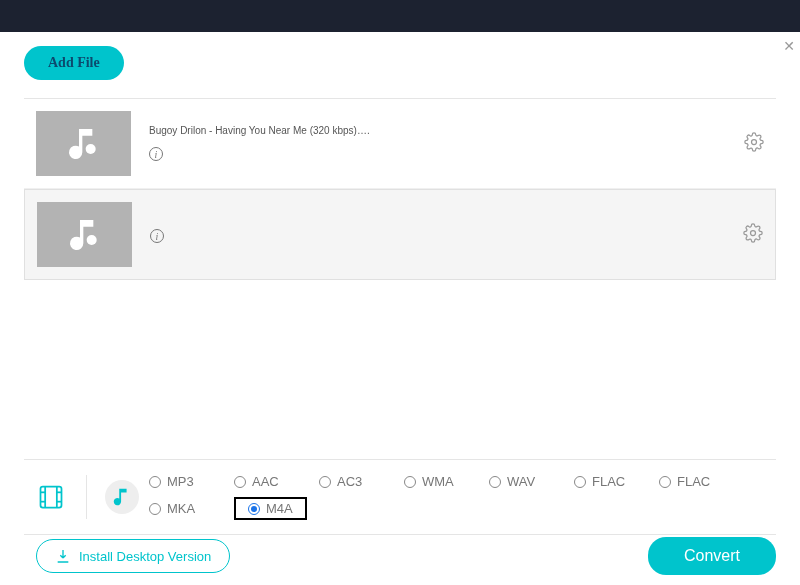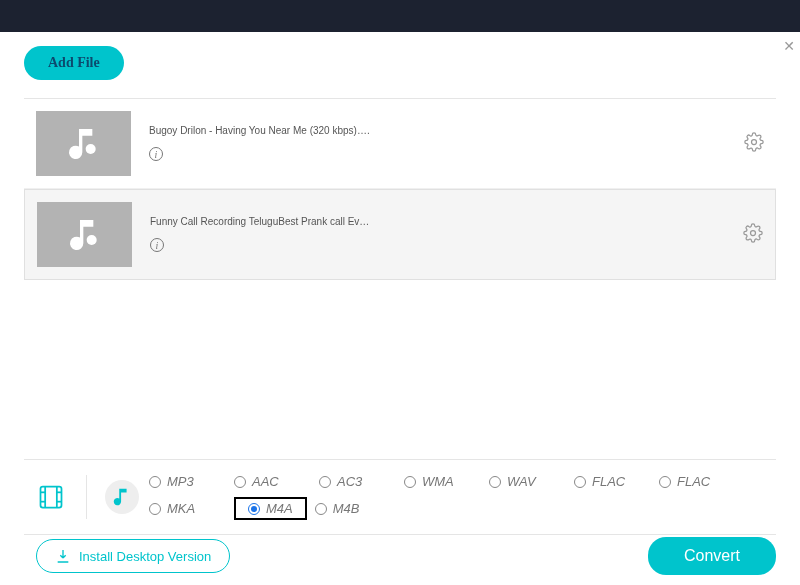--- a/index.html
+++ b/index.html
@@ -17,21 +17,21 @@
 .file-title { color: #555; font-size: 10px; margin-bottom: 8px; }
 .info-icon { display: inline-block; width: 14px; height: 14px; border: 1px solid #777; border-radius: 50%; text-align: center; line-height: 13px; font-size: 10px; color: #777; font-style: italic; font-family: serif; }
 .gear { margin-left: auto; color: #999; cursor: pointer; }
 .gear svg { width: 20px; height: 20px; }
 .bottom-panel { position: absolute; bottom: 50px; left: 24px; right: 24px; border-top: 1px solid #e5e5e5; border-bottom: 1px solid #e5e5e5; padding: 10px 0; display: flex; align-items: center; }
 .cat-icon { width: 34px; height: 34px; display: flex; align-items: center; justify-content: center; margin: 0 10px; }
 .cat-icon.film { color: #00c4cc; }
 .cat-icon.music { background: #eee; border-radius: 50%; color: #00c4cc; }
 .divider { width: 1px; height: 44px; background: #e5e5e5; margin: 0 8px; }
 .formats { display: flex; flex-wrap: wrap; flex: 1; }
-.fmt { display: flex; align-items: center; width: 85px; color: #777; font-size: 13px; margin: 4px 0; cursor: pointer; font-style: italic; }
+.fmt { display: flex; align-items: center; width: 85px; color: #777; font-size: 13px; margin: 4px 0; cursor: pointer; }
 .radio { width: 12px; height: 12px; border: 1.5px solid #888; border-radius: 50%; margin-right: 6px; display: inline-flex; align-items: center; justify-content: center; }
 .fmt.sel .radio { border-color: #1a73e8; }
 .fmt.sel .radio::after { content: ''; width: 6px; height: 6px; background: #1a73e8; border-radius: 50%; }
 .fmt.highlight { border: 2px solid #000; padding: 2px 12px; width: auto; margin-right: 8px; }
 .footer { position: absolute; bottom: 10px; left: 36px; right: 24px; display: flex; align-items: center; justify-content: space-between; }
 .install-btn { border: 1px solid #00c4cc; background: #fff; color: #00c4cc; border-radius: 18px; padding: 8px 18px; font-size: 13px; cursor: pointer; display: flex; align-items: center; gap: 8px; }
 .convert-btn { background: #00c4cc; color: #fff; border: none; border-radius: 18px; padding: 10px 36px; font-size: 16px; cursor: pointer; }
 </style>
 </head>
 <body>
@@ -63,21 +63,20 @@
     </div>
 
     <div class="file-item selected">
       <div class="thumb">
         <svg viewBox="0 0 24 24" fill="#fff">
             <path d="M9 3v10.55A4 4 0 1 0 11 17V7h6V3H9z"></path>
             <circle cx="16" cy="15" r="3"></circle>
           </svg>
       </div>
       <div class="file-info">
-        <div class="file-title">Funny Call Recording TeluguBest Prank call Ev…</div>
         <span class="info-icon">i</span>
       </div>
       <span class="gear">
         <svg viewBox="0 0 24 24" fill="none" stroke="#999" stroke-width="1.5">
             <circle cx="12" cy="12" r="3"></circle>
             <path d="M19.4 15a1.65 1.65 0 0 0 .33 1.82l.06.06a2 2 0 1 1-2.83 2.83l-.06-.06a1.65 1.65 0 0 0-1.82-.33 1.65 1.65 0 0 0-1 1.51V21a2 2 0 1 1-4 0v-.09A1.65 1.65 0 0 0 9 19.4a1.65 1.65 0 0 0-1.82.33l-.06.06a2 2 0 1 1-2.83-2.83l.06-.06a1.65 1.65 0 0 0 .33-1.82 1.65 1.65 0 0 0-1.51-1H3a2 2 0 1 1 0-4h.09A1.65 1.65 0 0 0 4.6 9a1.65 1.65 0 0 0-.33-1.82l-.06-.06a2 2 0 1 1 2.83-2.83l.06.06a1.65 1.65 0 0 0 1.82.33H9a1.65 1.65 0 0 0 1-1.51V3a2 2 0 1 1 4 0v.09a1.65 1.65 0 0 0 1 1.51 1.65 1.65 0 0 0 1.82-.33l.06-.06a2 2 0 1 1 2.83 2.83l-.06.06a1.65 1.65 0 0 0-.33 1.82V9a1.65 1.65 0 0 0 1.51 1H21a2 2 0 1 1 0 4h-.09a1.65 1.65 0 0 0-1.51 1z"></path>
           </svg>
       </span>
     </div>
   </div>
@@ -131,24 +130,20 @@
         <span>FLAC</span>
       </div>
     <div class="fmt">
         <span class="radio"></span>
         <span>MKA</span>
       </div>
     <div class="fmt sel highlight">
         <span class="radio"></span>
         <span>M4A</span>
       </div>
-    <div class="fmt">
-        <span class="radio"></span>
-        <span>M4B</span>
-      </div>
   </div>
 </div>
 
 <div class="footer">
   <button class="install-btn">
     <svg width="16" height="16" viewBox="0 0 24 24" fill="none" stroke="#00c4cc" stroke-width="2">
         <path d="M12 3v12m0 0l-4-4m4 4l4-4M4 21h16"></path>
       </svg>
     <span>Install Desktop Version</span>
   </button>

